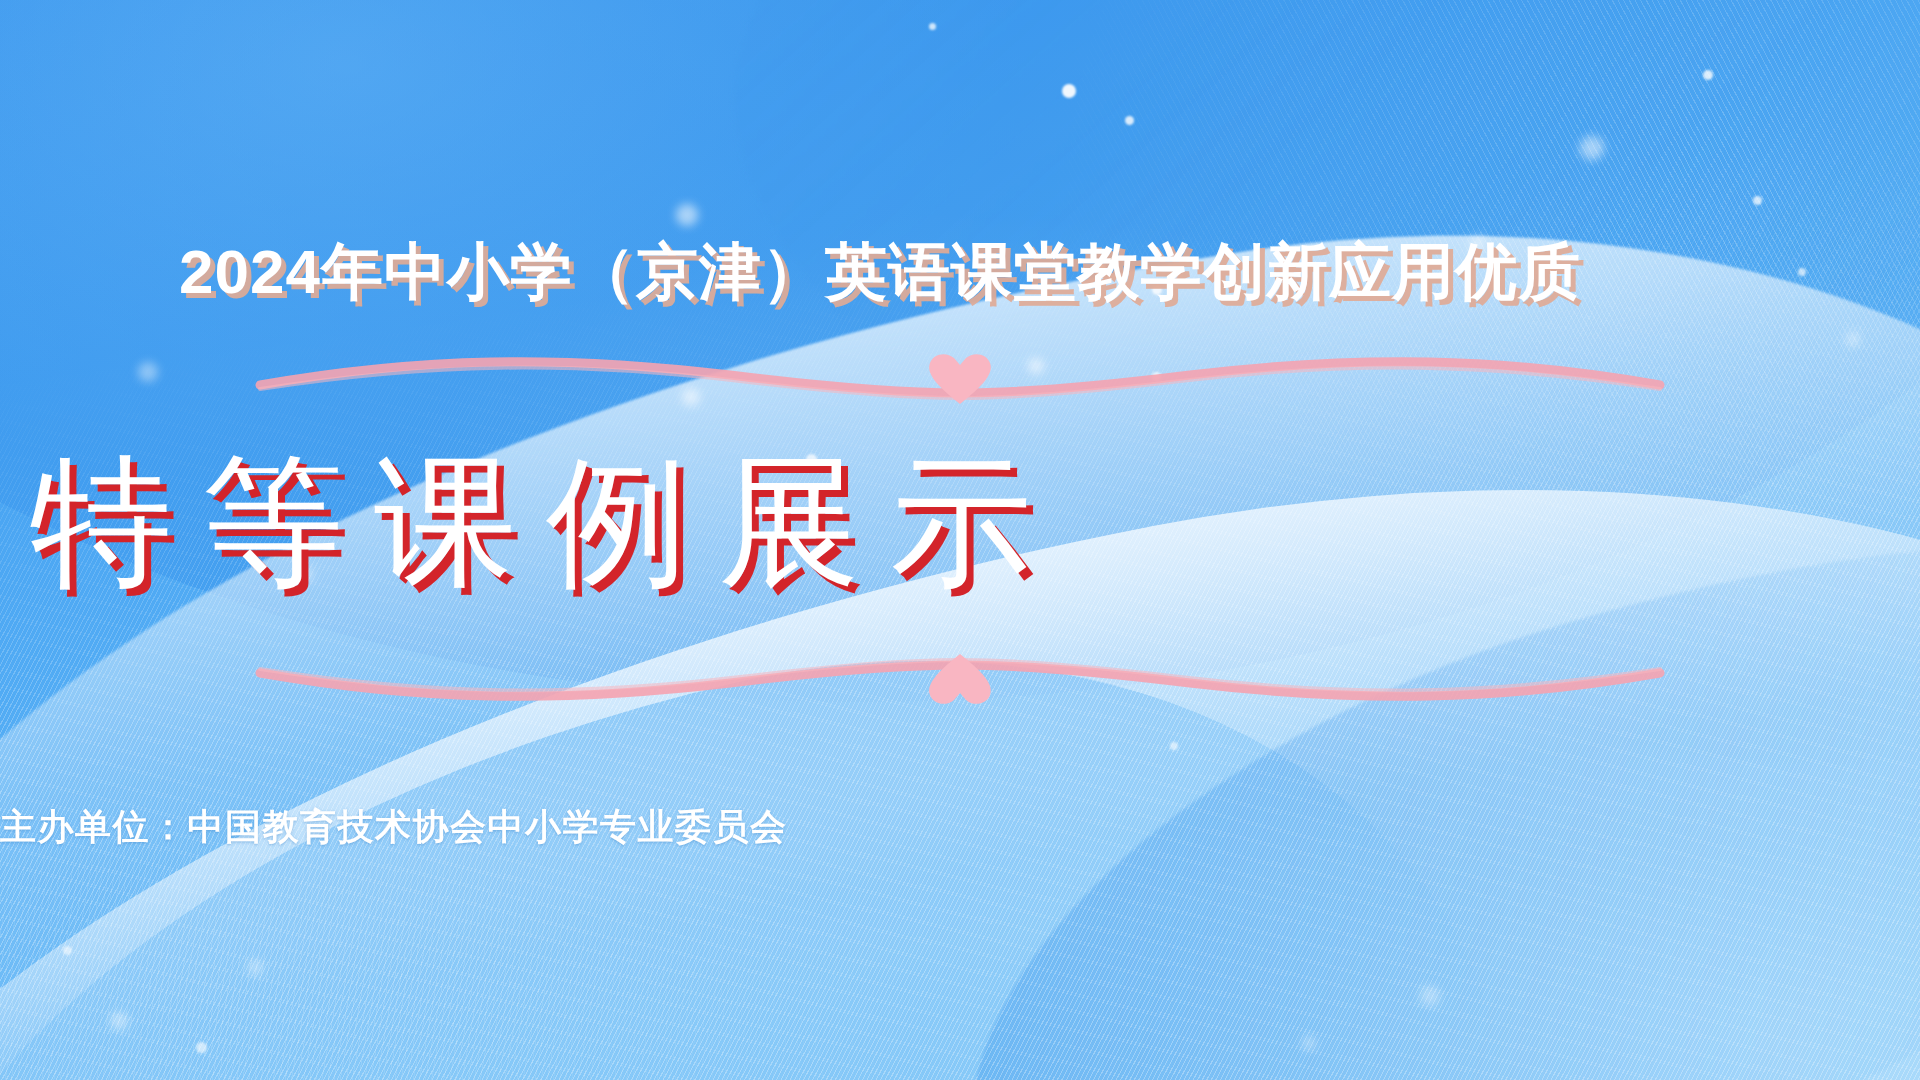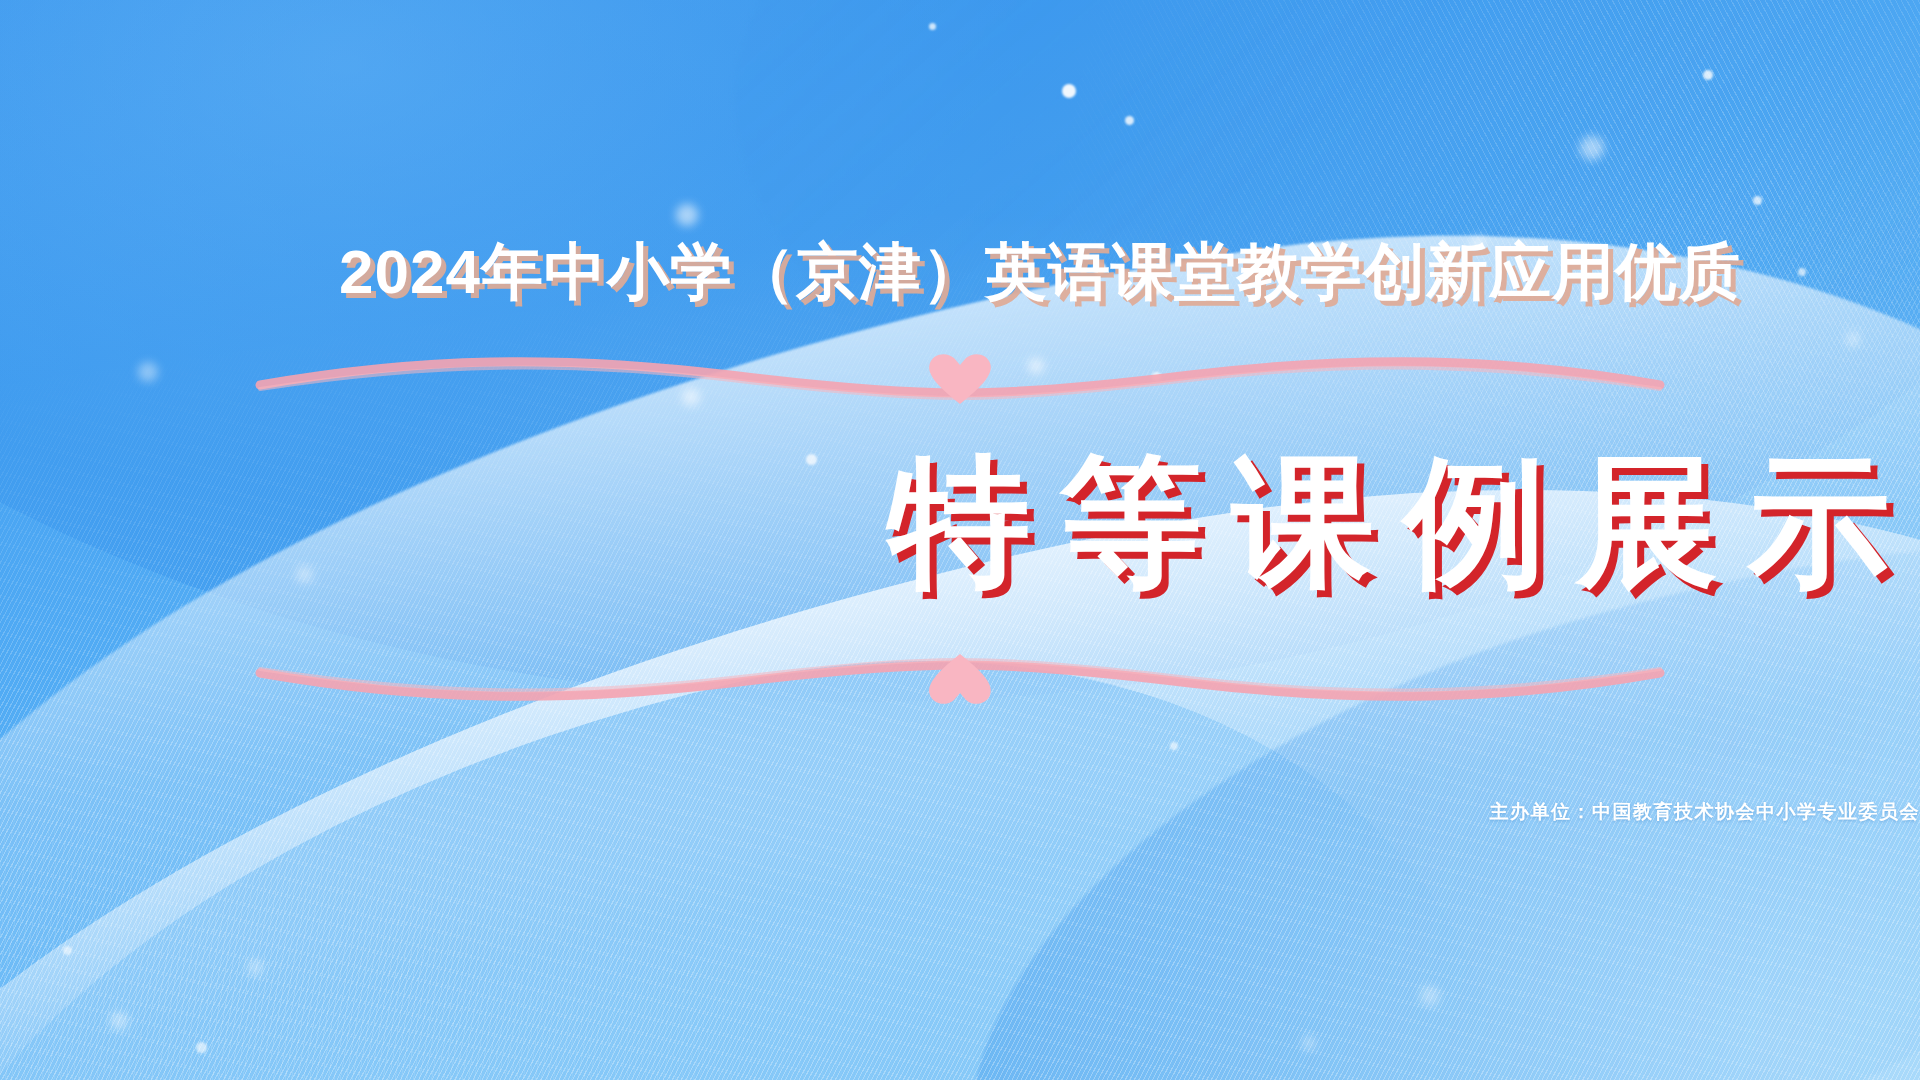--- a/index.html
+++ b/index.html
@@ -130,21 +130,21 @@
     filter: blur(1.2px);
   }
   .dot.soft { filter: blur(5px); opacity: 0.55; }
 
   
   .content {
     position: absolute;
     inset: 0;
     display: flex;
     flex-direction: column;
-    align-items: flex-end;
+    align-items: flex-start;
   }
 
   .subtitle-block {
     margin-top: 232px;
     width: 1760px;
     text-align: center;
   }
   .subtitle-line {
     font-size: 62px;
     font-weight: 700;
@@ -164,35 +164,35 @@
     margin: 0 auto;
   }
   .divider svg { display: block; width: 100%; height: 100%; overflow: visible; }
 
   .divider-top { margin-top: 28px; }
   .divider-bottom { margin-top: 54px; }
 
   .headline {
     margin-top: 40px;
     font-size: 142px;
-    font-weight: 700;
+    font-weight: 400;
     line-height: 1;
     color: #ffffff;
     letter-spacing: 30px;
     text-indent: 30px;
     text-shadow: 7px 7px 0 #d3242a;
     white-space: nowrap;
   }
 
   .org-block {
     margin-top: 78px;
     text-align: center;
   }
   .org-line {
-    font-size: 19px;
+    font-size: 36px;
     font-weight: 700;
     line-height: 1.80;
     color: #ffffff;
     letter-spacing: 1.5px;
     text-shadow: 0 1px 3px rgba(60,130,200,0.45);
     white-space: nowrap;
   }
 </style>
 </head>
 <body>

